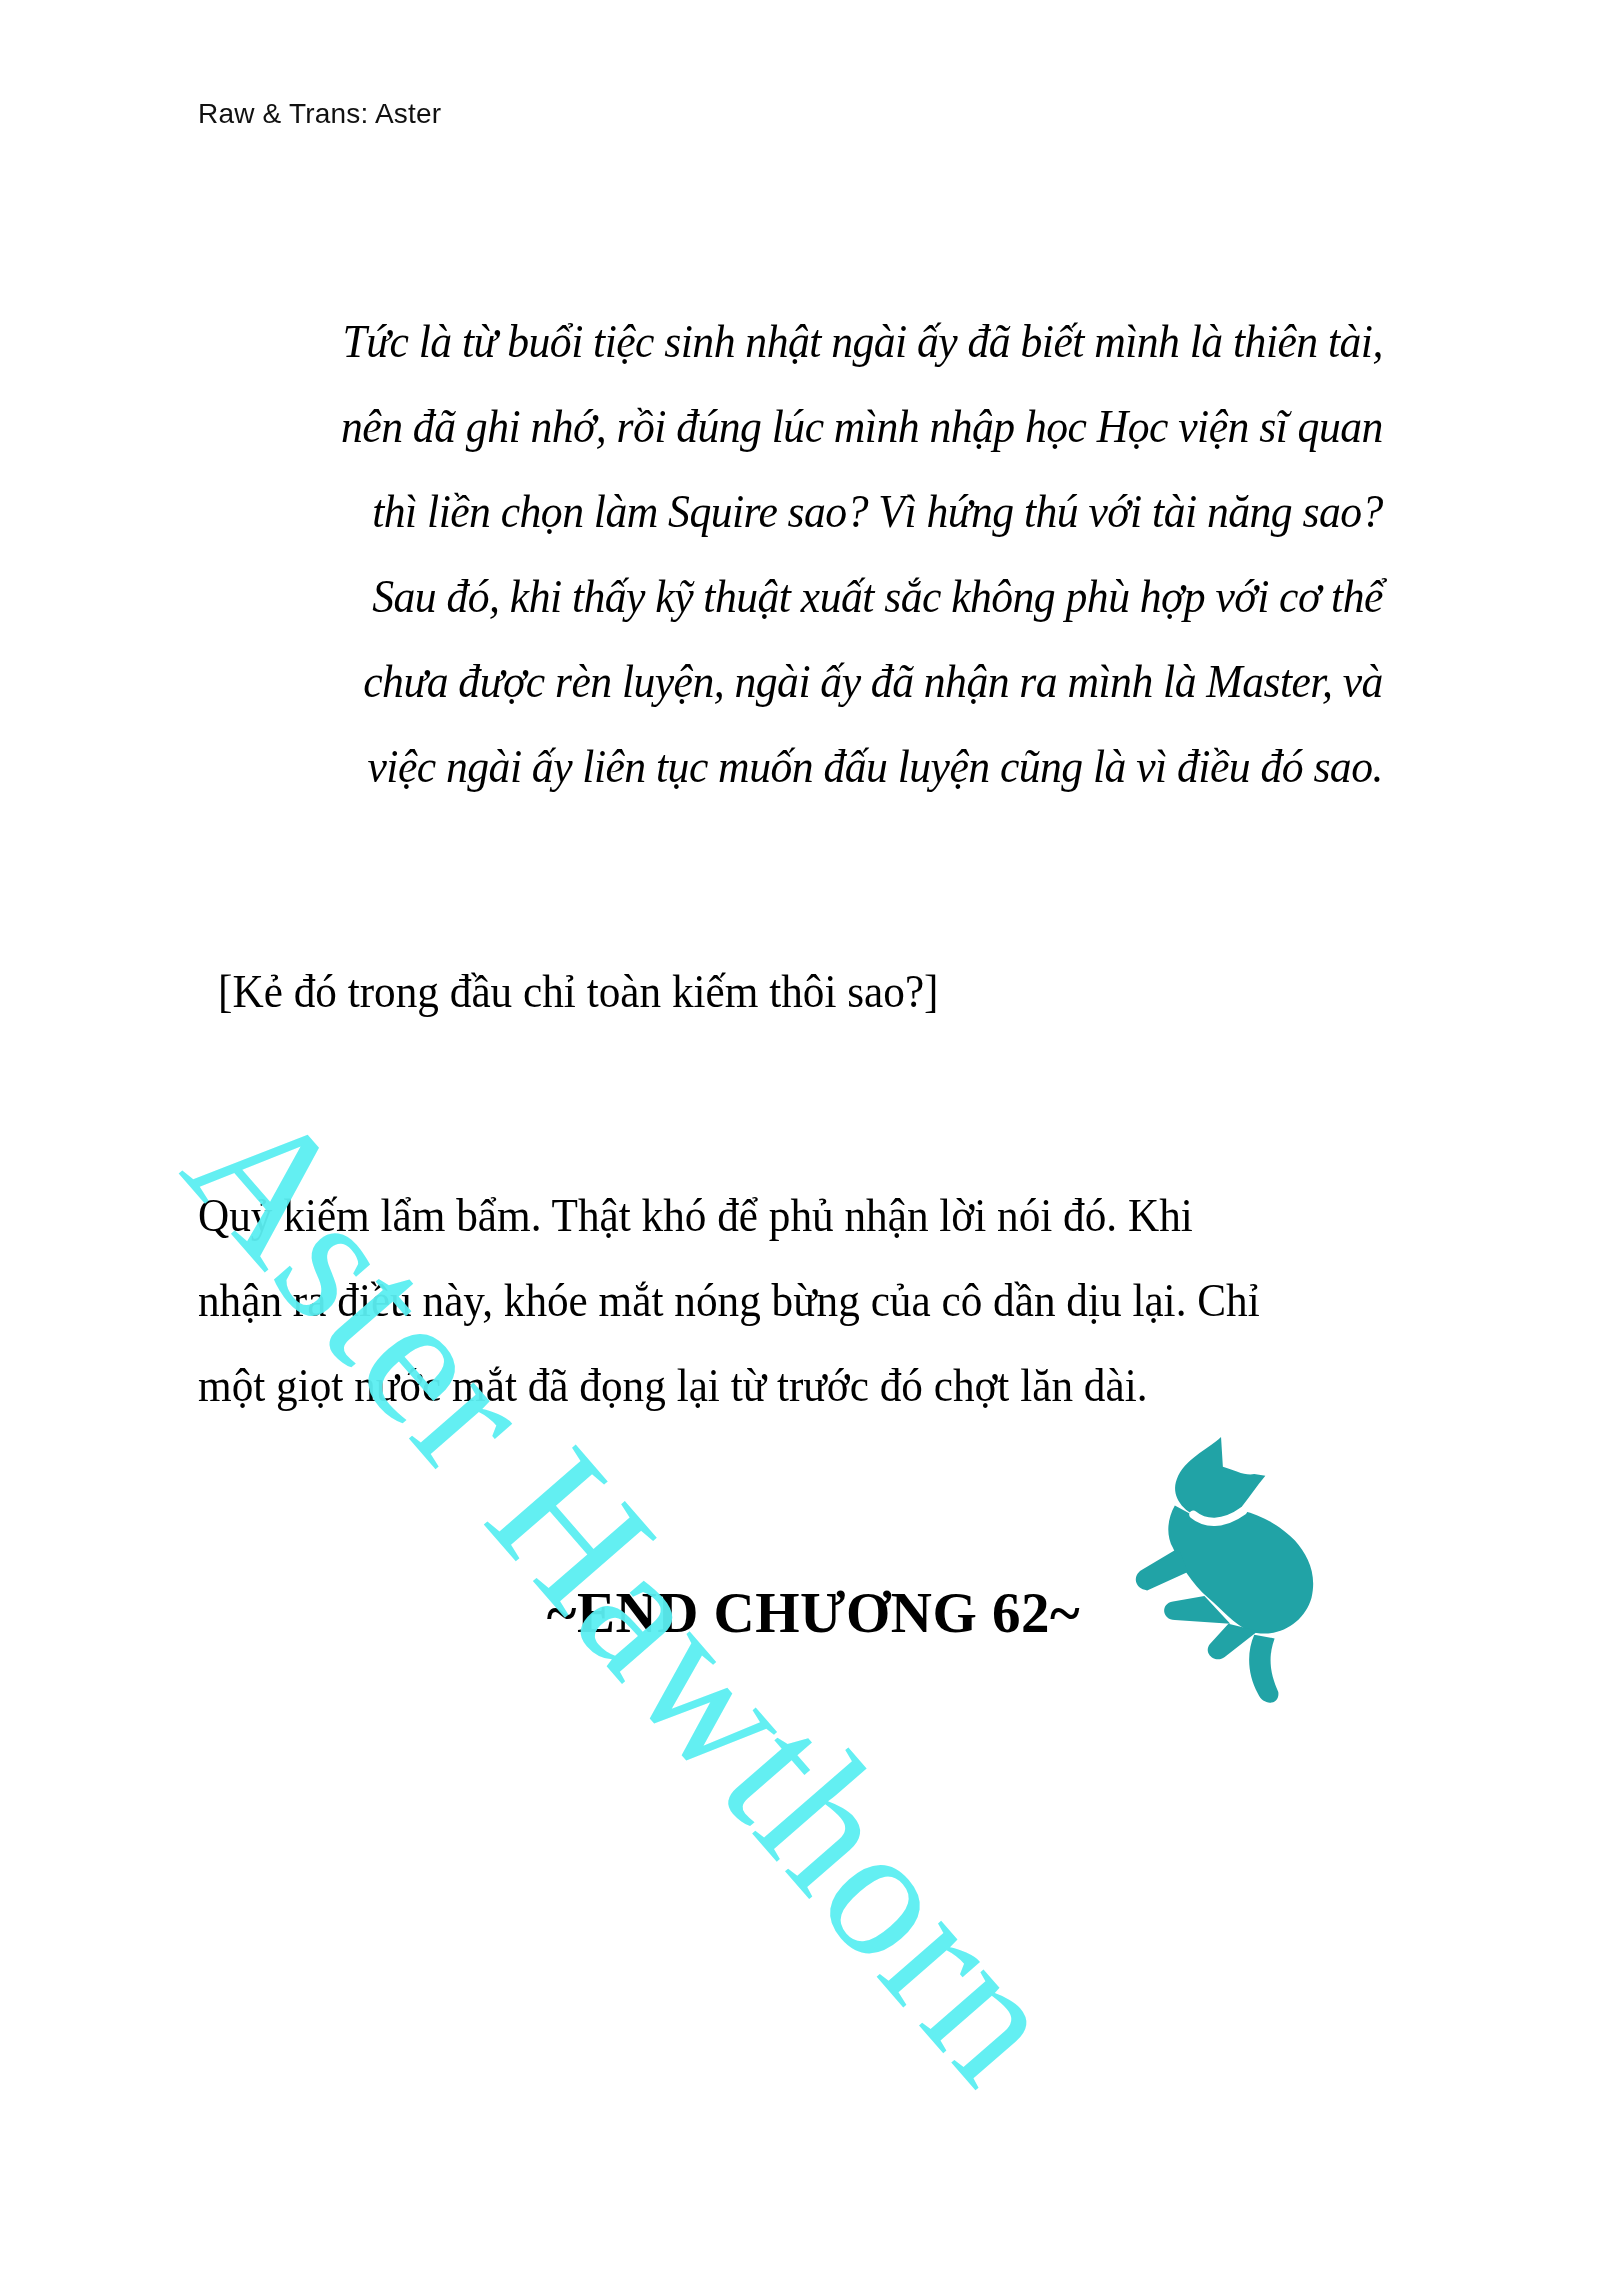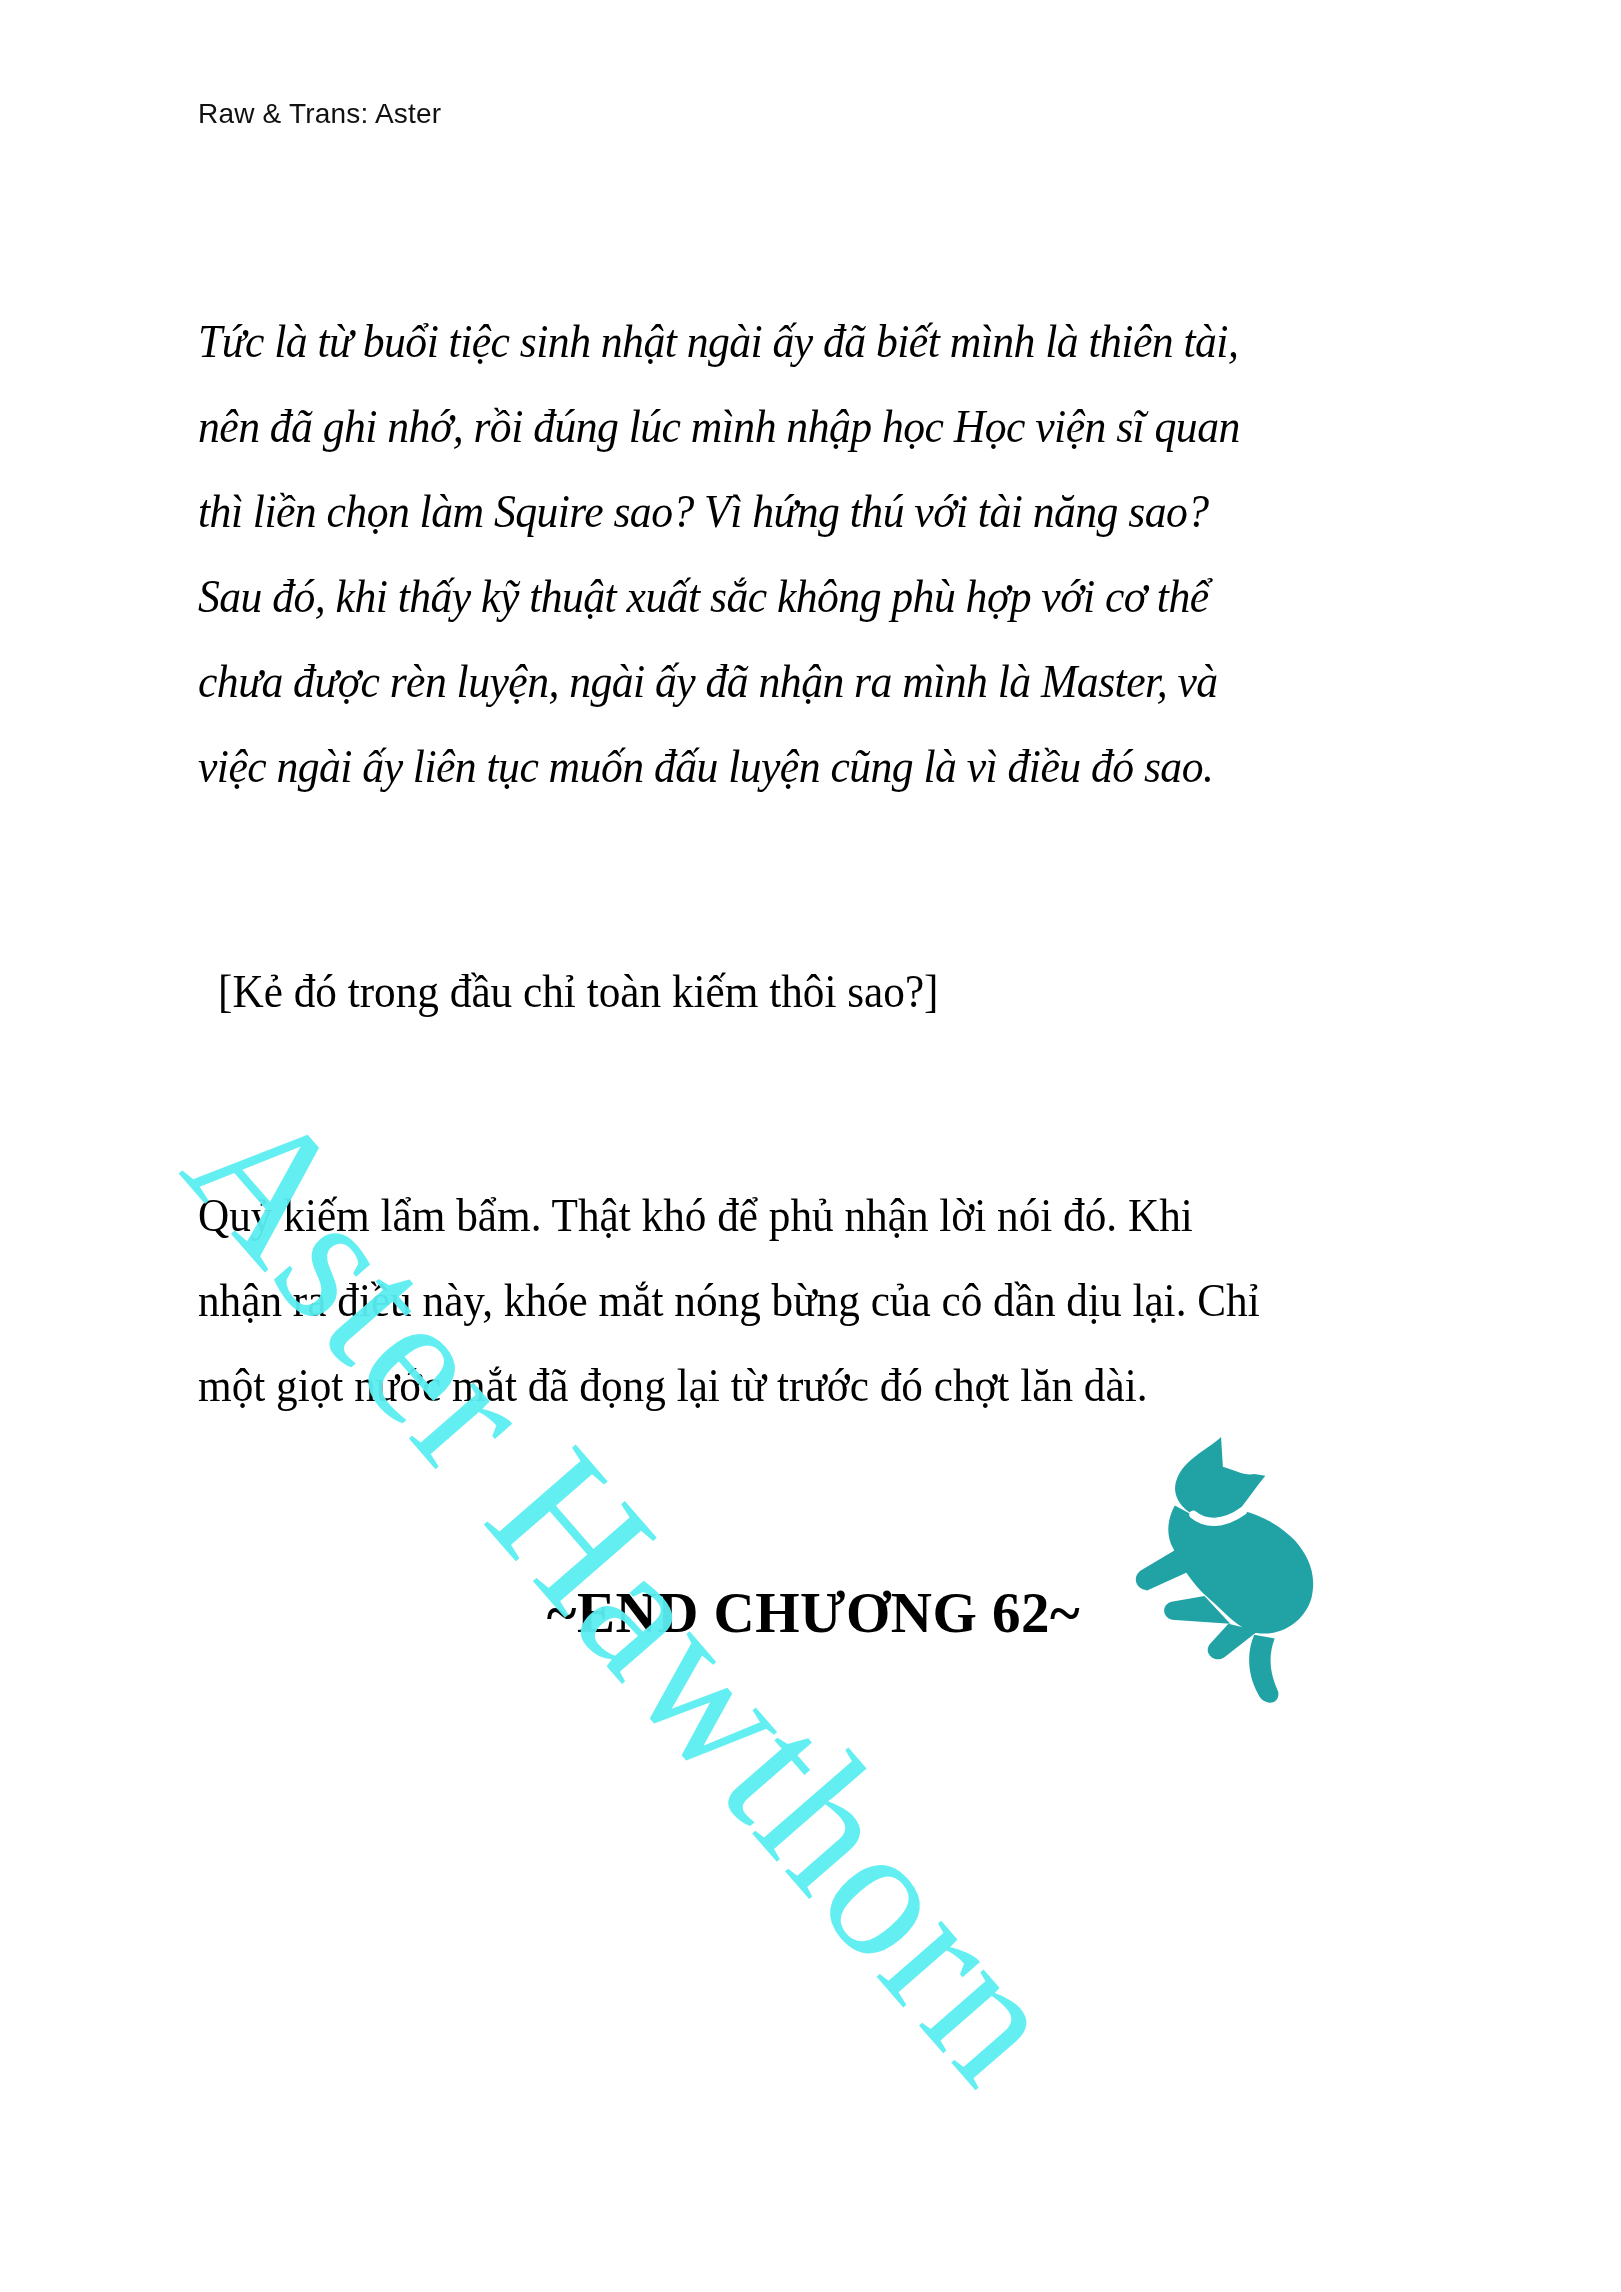--- a/index.html
+++ b/index.html
@@ -8,21 +8,21 @@
   .header {
     position: absolute; left: 198px; top: 98px;
     font-family: "Liberation Sans", sans-serif; font-size: 28px; color: #111;
     letter-spacing: 0.2px;
   }
   .para {
     position: absolute; left: 198px; width: 1274px;
     font-family: "Liberation Serif", serif; color: #000;
   }
   .para .line { display: block; white-space: nowrap; height: 85px; line-height: 85px; }
-  .italic-para { top: 299px; font-style: italic; font-size: 47px; letter-spacing: -0.6px; }
+  .italic-para { top: 299px; font-style: italic; font-size: 47px; letter-spacing: -0.6px; text-align: right; }
   .italic-para .line { transform: scaleX(0.93); transform-origin: left center; }
   .bracket-para { top: 949px; font-size: 47px; margin-left: 20px; }
   .bracket-para .line { transform: scaleX(0.92); transform-origin: left center; }
   .normal-para { top: 1173px; font-size: 47px; }
   .normal-para .line { transform: scaleX(0.92); transform-origin: left center; }
   .end-title {
     position: absolute; left: 0; width: 1627px; top: 1580px; text-align: center;
     font-family: "Liberation Serif", serif; font-weight: bold; font-size: 57px; color: #000;
     letter-spacing: 0.5px;
   }

